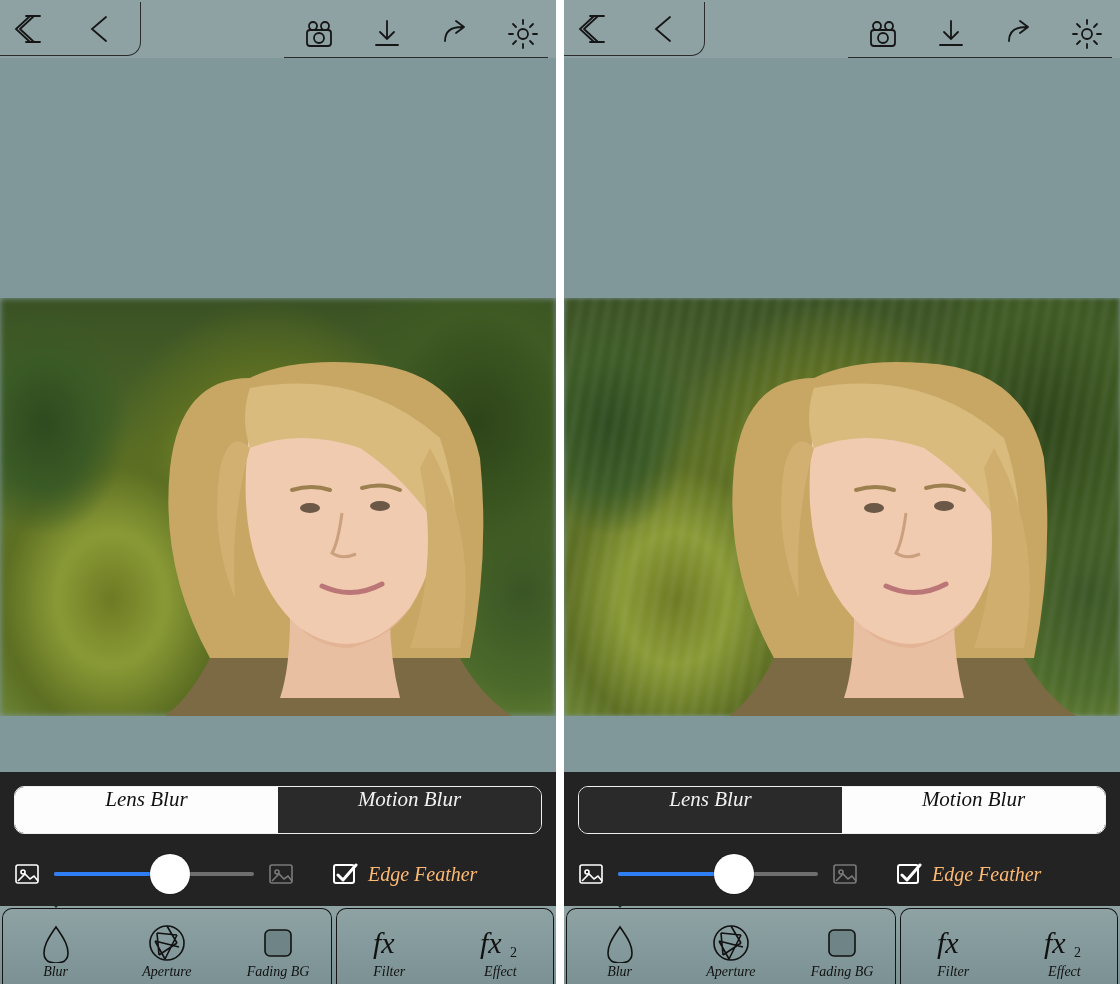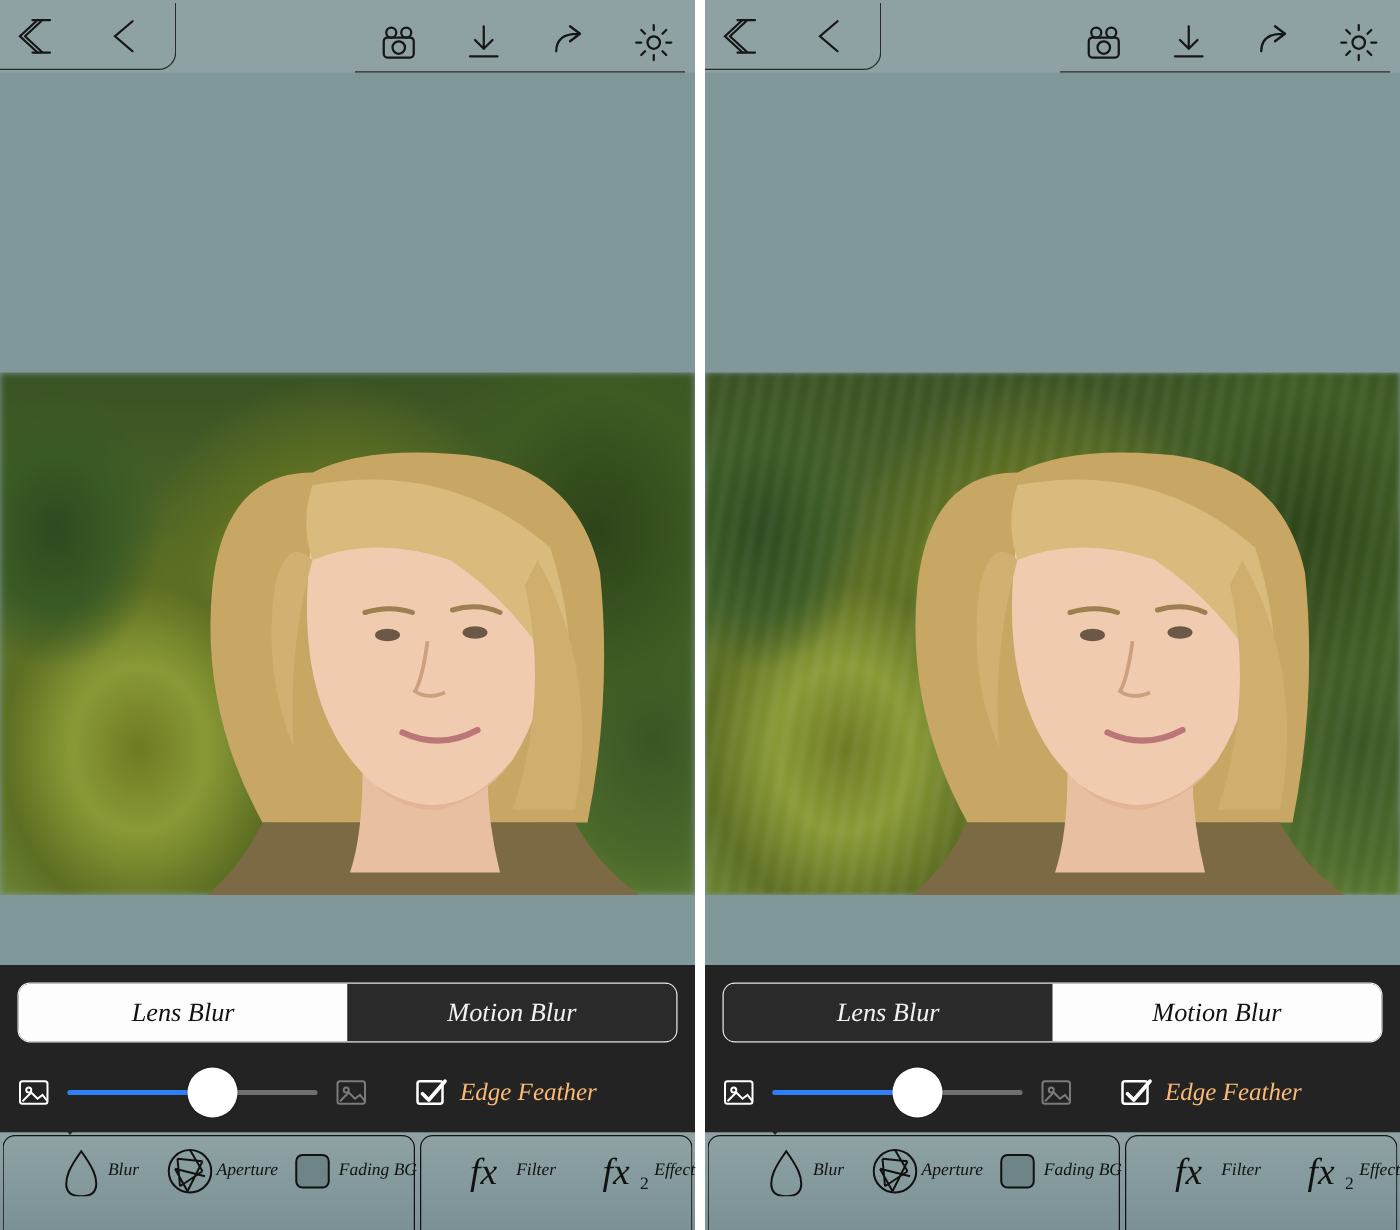--- a/index.html
+++ b/index.html
@@ -42,37 +42,37 @@
     filter: blur(2px);
   }
   .person { position: absolute; inset: 0; }
 
   
   .below-spacer { height: 56px; background: #81989a; }
 
   
   .controls { background: #232323; padding-top: 14px; }
   .seg { margin: 0 14px; height: 48px; border: 1.5px solid #efefef; border-radius: 10px; display: flex; overflow: hidden; }
-  .seg-item { flex: 1; display: flex; align-items: center; justify-content: center; font-style: italic; font-size: 21px; cursor: pointer; }
+  .seg-item { flex: 1; display: flex; align-items: flex-start; justify-content: center; font-style: italic; font-size: 21px; cursor: pointer; }
   .seg-item.active { background: #fdfdfd; color: #111; }
   .seg-item.inactive { background: #2a2a2a; color: #f2f2f2; }
 
   .slider-row { display: flex; align-items: center; gap: 14px; padding: 20px 14px 12px 14px; }
   .end-icon { width: 26px; height: 26px; display:flex; align-items:center; justify-content:center; }
   .end-icon svg { width: 26px; height: 26px; }
   .slider { position: relative; flex: 0 0 200px; height: 40px; }
   .track { position:absolute; left:0; right:0; top:50%; height:4px; transform:translateY(-50%); background:#6f6f6f; border-radius:2px; }
   .track-fill { position:absolute; left:0; top:50%; height:4px; transform:translateY(-50%); background:#2e7ef6; border-radius:2px; }
   .thumb { position:absolute; top:50%; width:40px; height:40px; background:#fff; border-radius:50%; transform:translate(-50%,-50%); box-shadow: 0 0 0 1px rgba(0,0,0,0.15); cursor:grab; }
   .edge { display:flex; align-items:center; gap:10px; color:#fdba74; font-style: italic; font-size: 20px; margin-left: 24px; cursor:pointer; }
   .edge svg { width:26px; height:26px; }
 
   
   .tabs { position: relative; display:flex; height: 78px; background: linear-gradient(#8fa3a5, #7b9193); }
-  .tab { flex:1; display:flex; flex-direction:row; align-items:center; justify-content:flex-end; padding-bottom:16px; gap:1px; cursor:pointer; position:relative; }
+  .tab { flex:1; display:flex; flex-direction:column; align-items:center; justify-content:flex-end; padding-bottom:4px; gap:1px; cursor:pointer; position:relative; }
   .tab svg { width: 40px; height: 40px; stroke:#111; stroke-width:1.6; fill:none; }
   .tab-label { font-size: 14px; font-style: italic; color:#111; }
   .tab-group-border { position:absolute; top:2px; bottom:0; border:1.5px solid #141414; border-bottom:none; border-radius: 10px 10px 0 0; pointer-events:none; }
   .group-a { left: 2px; width: calc(60% - 4px); }
   .group-b { right: 2px; width: calc(40% - 4px); }
   .pointer { position:absolute; top:-10px; width:0; height:0; border-left:10px solid transparent; border-right:10px solid transparent; border-top:12px solid #232323; }
 
 </style>
 </head>
 <body>

